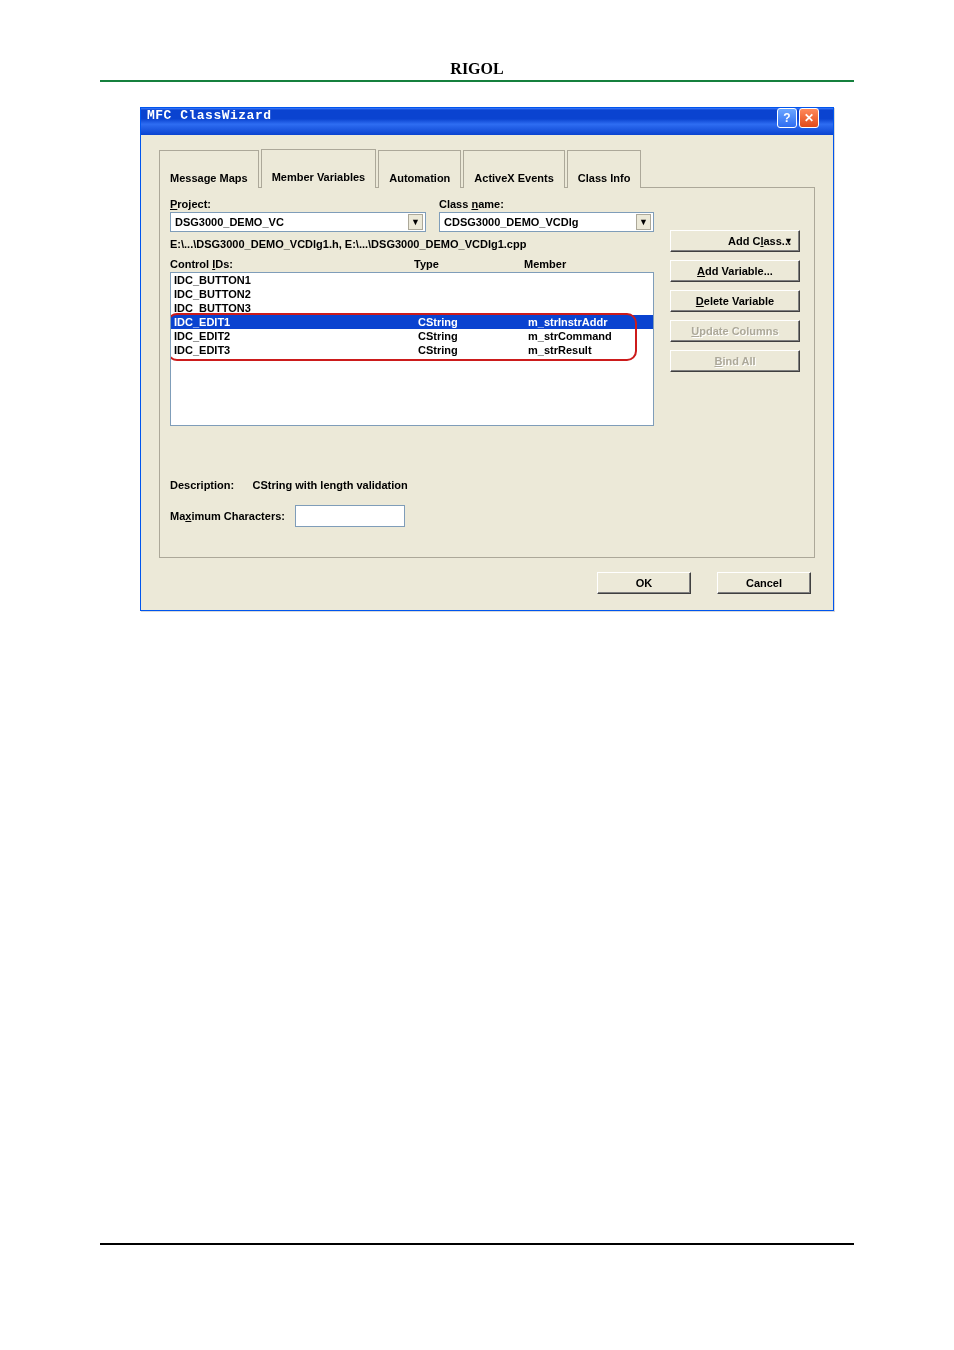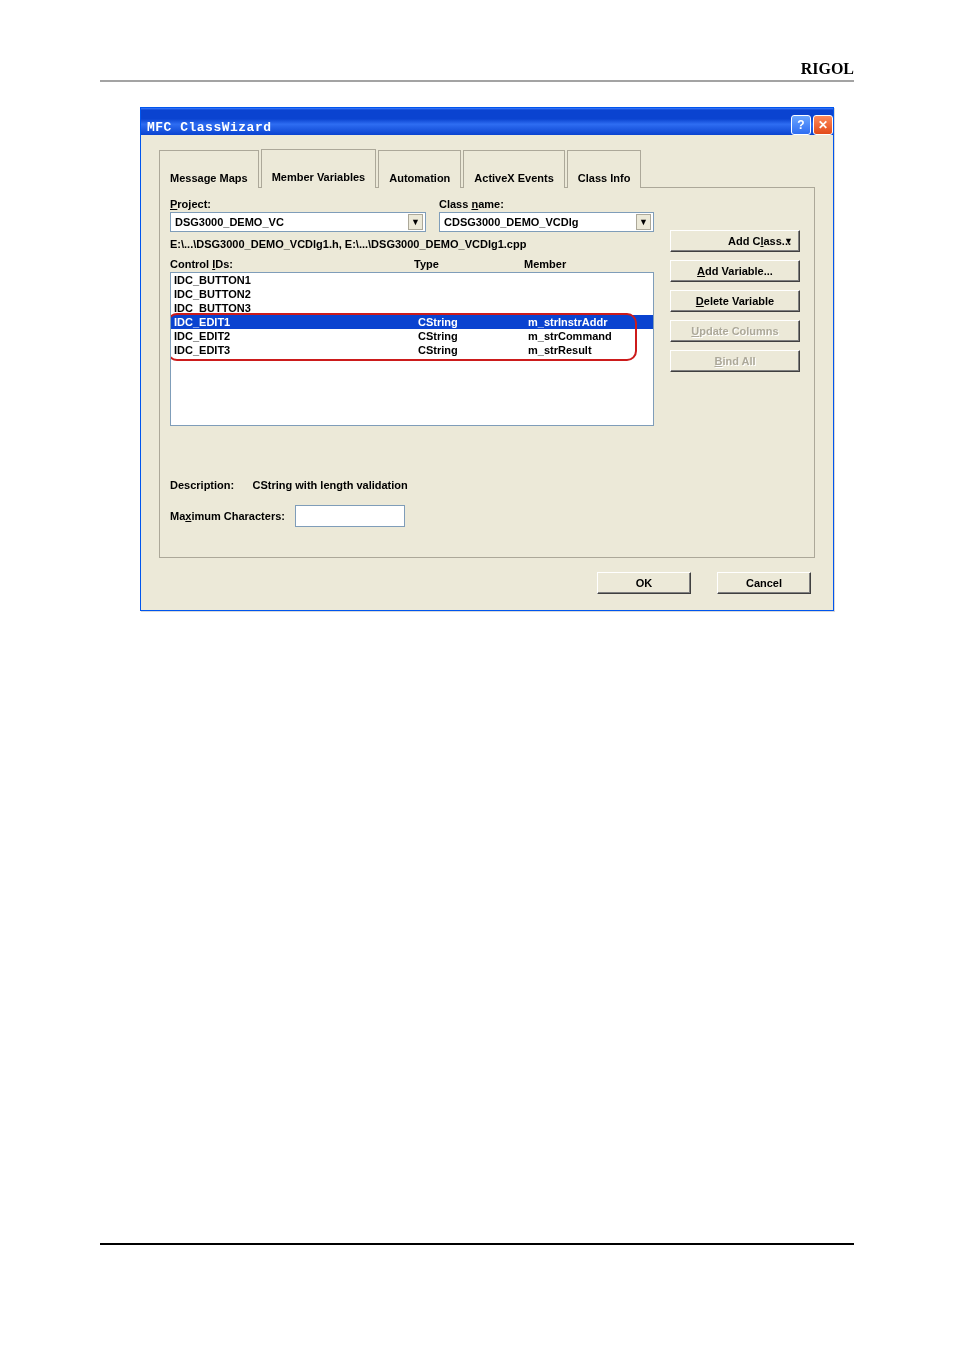--- a/index.html
+++ b/index.html
@@ -10,22 +10,22 @@
     background: #fff;
     width: 954px;
     height: 1350px;
     position: relative;
   }
   .page-header {
     position: absolute;
     top: 60px;
     left: 100px;
     right: 100px;
-    border-bottom: 2px solid #a3a3a3;
-    text-align: right;
+    border-bottom: 2px solid #15803d;
+    text-align: center;
     padding-bottom: 2px;
   }
   .page-header span {
     font-family: "Times New Roman", serif;
     font-weight: bold;
     font-size: 16px;
   }
   .page-footer {
     position: absolute;
     bottom: 105px;
@@ -40,22 +40,22 @@
     width: 694px;
     border: 1px solid #0055ee;
     background: #ece9d8;
     box-shadow: 1px 1px 0 rgba(0,0,0,0.15);
   }
   .titlebar {
     height: 27px;
     background: linear-gradient(to bottom, #3b7cff 0%, #0a43d0 8%, #0a43d0 40%, #2e6df2 60%, #0a43d0 100%);
     color: #fff;
     display: flex;
-    align-items: flex-end;
-    padding: 0 0 0 6px;
+    align-items: flex-start;
+    padding: 0 14px 0 6px;
     font-family: "MS Sans Serif", sans-serif;
   }
   .titlebar .title-text {
     font-family: "Courier New", monospace;
     font-size: 13px;
     font-weight: bold;
     letter-spacing: 0.5px;
   }
   .titlebar .controls {
     margin-left: auto;

